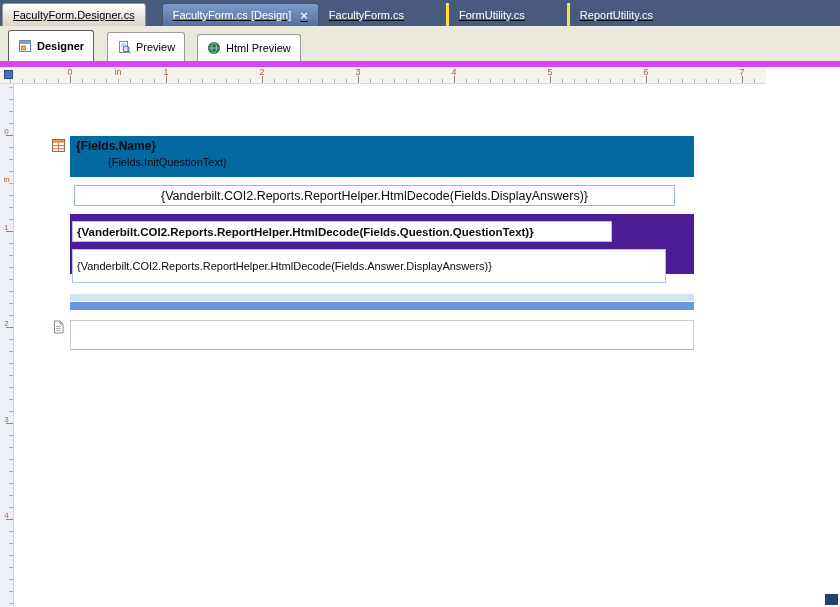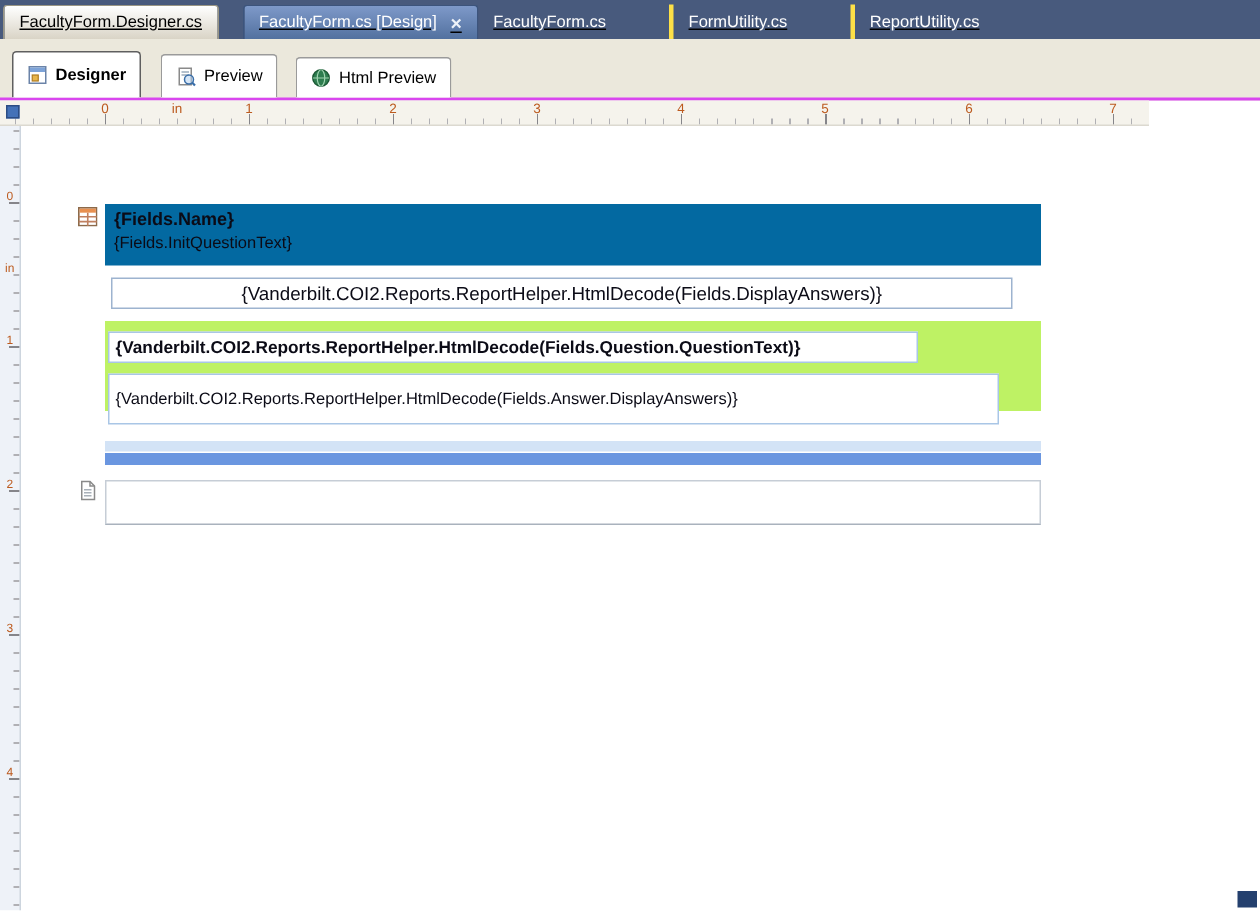--- a/index.html
+++ b/index.html
@@ -14,21 +14,21 @@
           padding:0 10px; color:#fff; white-space:nowrap; cursor:default; }
   .ftab.light { background:linear-gradient(#ffffff,#d9d4c6); color:#000;
                 border-radius:3px 3px 0 0; margin-left:2px; border:1px solid #9a9684; border-bottom:none; }
   .ftab.active { background:linear-gradient(#7e99c9,#52719f); margin-left:16px;
                  border-radius:3px 3px 0 0; border:1px solid #3c547c; border-bottom:none; gap:9px; }
   .ftab.plain + .ftab.plain { border-left:3px solid #fde047;margin-left:32px; }
   .ftab .close { font-size:13px; line-height:1; color:#eef2f8; font-weight:bold; }
 
   
   .view-strip { position:absolute; left:0; top:26px; width:840px; height:41px;
-                background:#ebe8dc; border-bottom:2px solid #d946ef; }
+                background:#ebe8dc; border-bottom:6px solid #d946ef; }
   .vtab { position:absolute; bottom:0; display:flex; align-items:center; gap:5px;
           background:#fff; border:1px solid #9a9a9a; border-bottom:none;
           border-radius:3px 3px 0 0; font-size:11px; padding:0 9px; color:#000; }
   .vtab.active { left:8px; height:31px; font-weight:bold; border-color:#5f5f5f; }
   .vtab.t2 { left:107px; height:29px; }
   .vtab.t3 { left:197px; height:27px; }
   .vicon { display:inline-flex; }
 
   
   .hruler { position:absolute; left:0; top:67px; width:766px; height:17px;
@@ -58,26 +58,26 @@
 
   
   .surface { position:absolute; left:14px; top:84px; width:826px; height:523px; background:#fff; }
   .surface > * { position:absolute; }
 
   .gutter-icon { width:14px; height:14px; }
 
   .band-header { left:56px; top:52px; width:624px; height:41px; background:#0369a1;
                  padding:3px 6px; color:#0b0b16; }
   .fields-name { font-size:12px; font-weight:bold; display:block; }
-  .fields-init { font-size:11px; display:block; margin-top:3px; }
+  .fields-init { font-size:11px; display:block; margin-top:3px;margin-left:32px; }
 
   .tbox { background:#fff; display:flex; align-items:center; color:#0b0b16; overflow:hidden; white-space:nowrap; }
   .tbox-display { left:60px; top:101px; width:601px; height:21px; border:1px solid #9db3cf;
                   font-weight:normal; font-size:12.5px; justify-content:center; }
-  .panel { left:56px; top:130px; width:624px; height:60px; background:#bef264; }
+  .panel { left:56px; top:130px; width:624px; height:60px; background:#4c1d95; }
   .tbox-q { left:2px; top:7px; width:540px; height:21px; border:1px solid #a9c6e6;
             font-weight:bold; font-size:11.5px; padding:0 4px; position:absolute; }
   .tbox-a { left:2px; top:35px; width:594px; height:20px; border:1px solid #a9c6e6;
             font-size:11px; padding:16px 4px; position:absolute; }
 
   .bar-light { left:56px; top:210px; width:624px; height:7px; background:#d3e3f6; }
   .bar-dark  { left:56px; top:218px; width:624px; height:8px; background:#6a96e0; }
 
   .footer-box { left:56px; top:236px; width:624px; height:30px; background:#fff;
                 border:1px solid #c6cdd6; border-bottom-color:#a9b2bd; }

